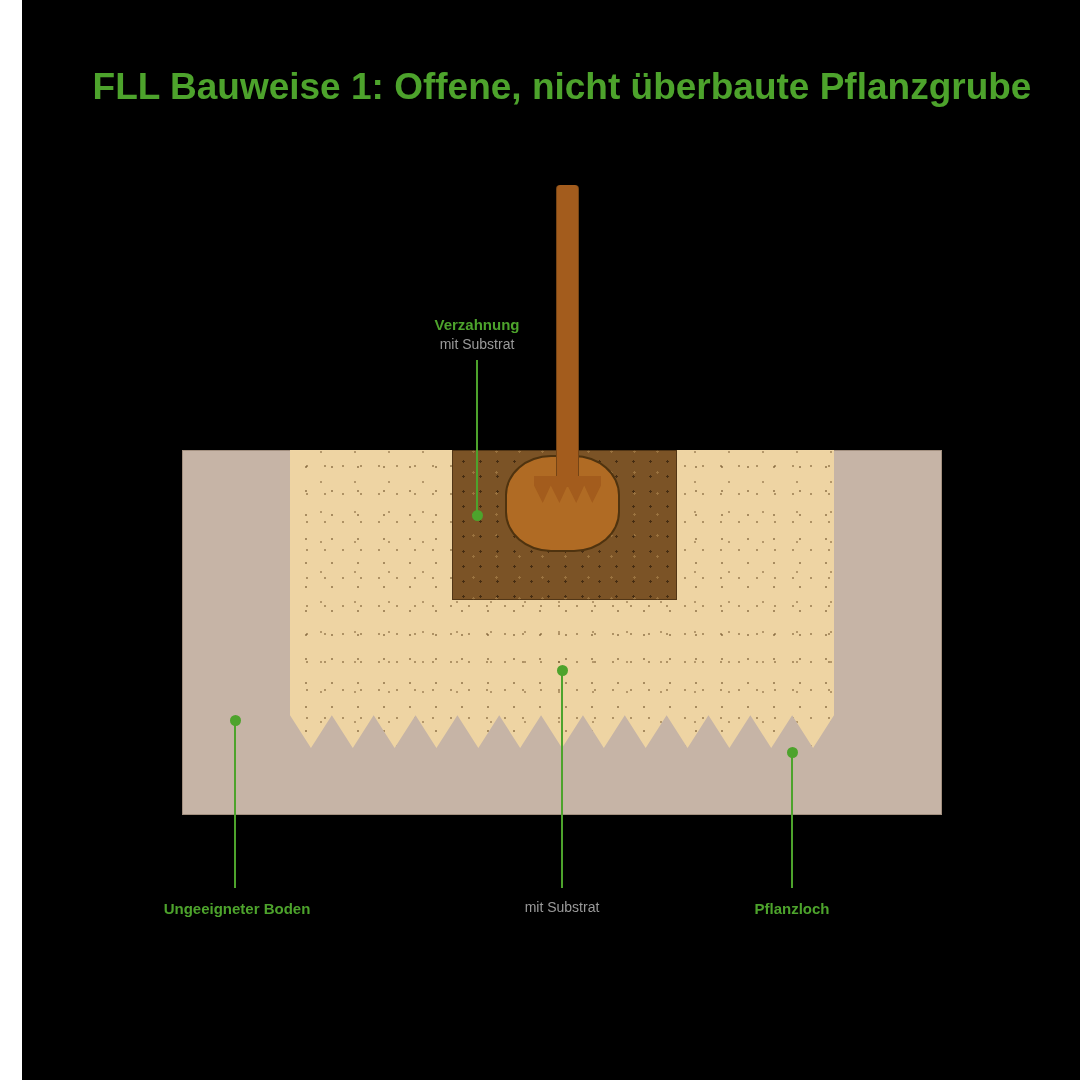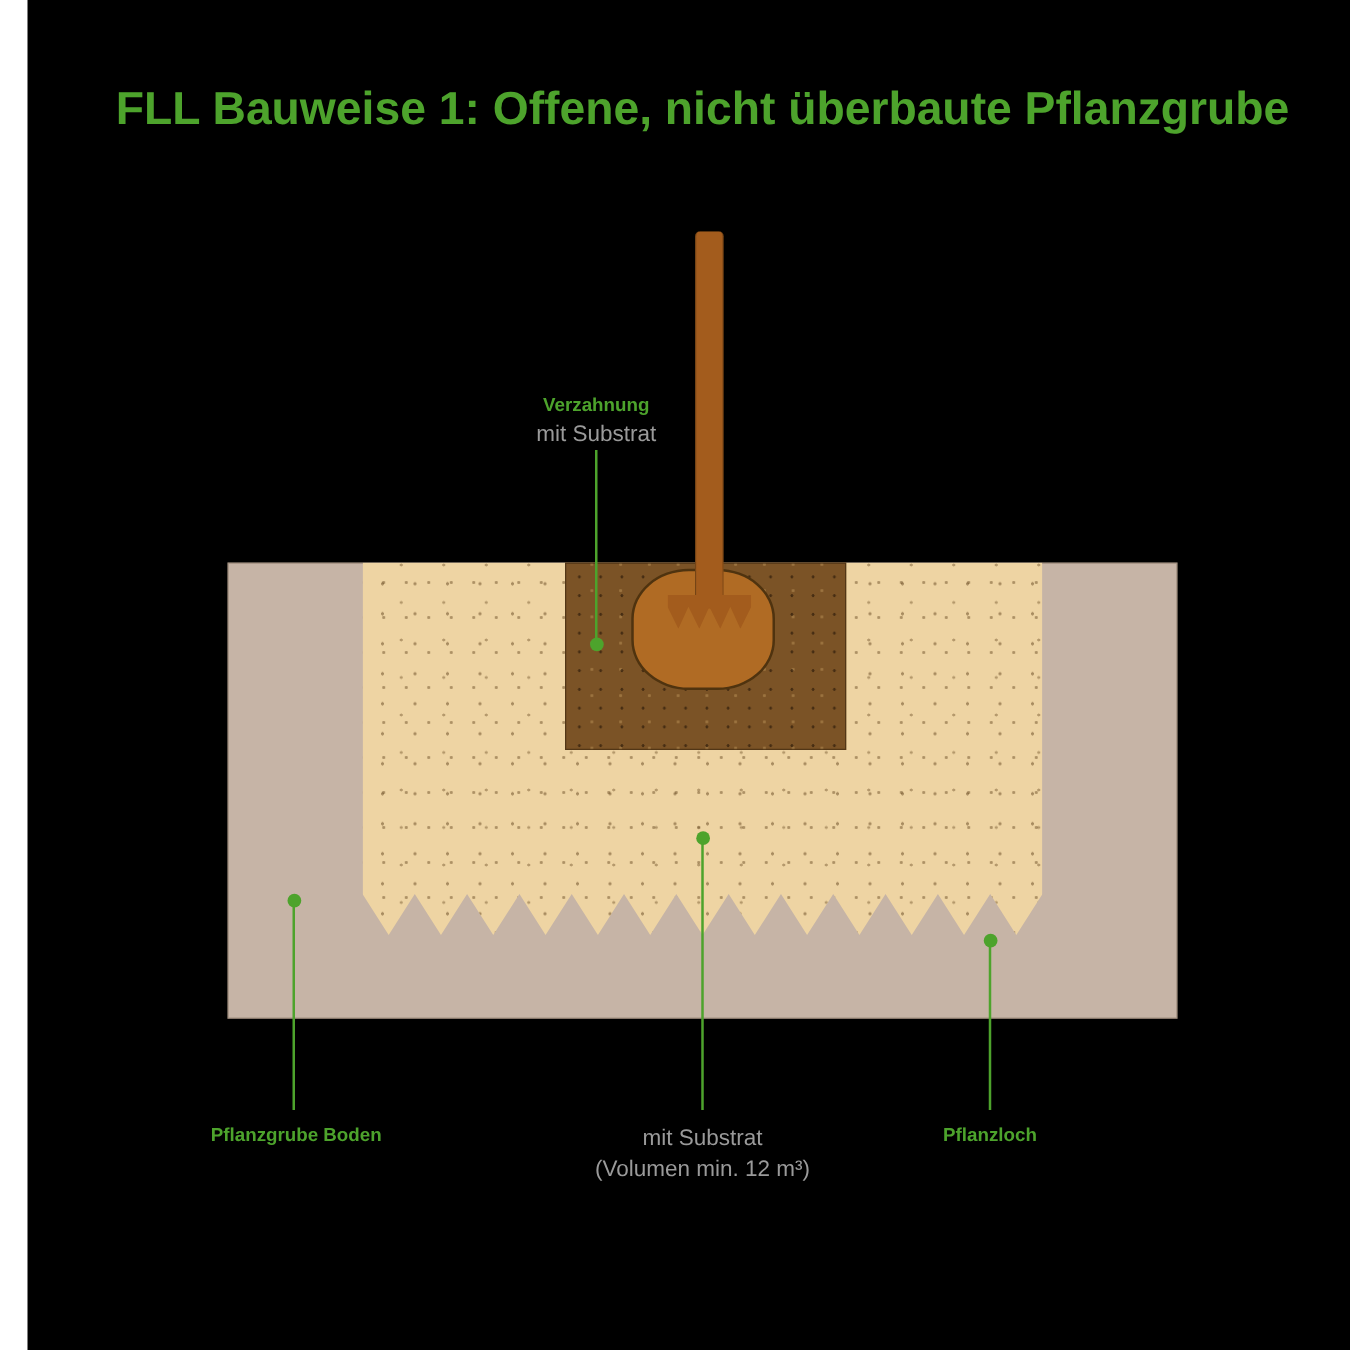--- a/index.html
+++ b/index.html
@@ -83,21 +83,21 @@
   .dot-pflanzloch{left:450px;top:510px;}
   .ld-boden{left:212px;top:722px;height:166px;}
   .dot-boden{left:208px;top:715px;}
   .ld-grube{left:539px;top:672px;height:216px;}
   .dot-grube{left:535px;top:665px;}
   .ld-verzahnung{left:769px;top:755px;height:133px;}
   .dot-verzahnung{left:765px;top:747px;}
   
   .label{position:absolute;text-align:center;z-index:11;}
   .label-title{color:var(--accent-green,#4DA32C);font-weight:bold;font-size:15px;line-height:1.4;}
-  .label-sub{color:var(--label-grey,#9A9A9A);font-size:18px;line-height:1.4;}
+  .label-sub{color:var(--label-grey,#9A9A9A);font-size:14px;line-height:1.4;}
   .lbl-pflanzloch{left:355px;top:314px;width:200px;}
   .lbl-boden{left:95px;top:898px;width:240px;}
   .lbl-grube{left:420px;top:898px;width:240px;}
   .lbl-verzahnung{left:670px;top:898px;width:200px;}
 </style>
 </head>
 <body>
 
 <div class="canvas">
 
@@ -123,25 +123,24 @@
 
   <div class="leader ld-verzahnung"></div>
   <div class="dot dot-verzahnung"></div>
 
   <div class="label lbl-pflanzloch">
     <div class="label-title">Verzahnung</div>
     <div class="label-sub">mit Substrat</div>
   </div>
 
   <div class="label lbl-boden">
-    <div class="label-title">Pflanzgrube Boden</div>
+    <div class="label-title">Ungeeigneter Boden</div>
   </div>
 
   <div class="label lbl-grube">
     <div class="label-sub">mit Substrat</div>
-    <div class="label-sub">(Volumen min. 12 m³)</div>
   </div>
 
   <div class="label lbl-verzahnung">
     <div class="label-title">Pflanzloch</div>
   </div>
 
 </div>
 
 </body></html>

